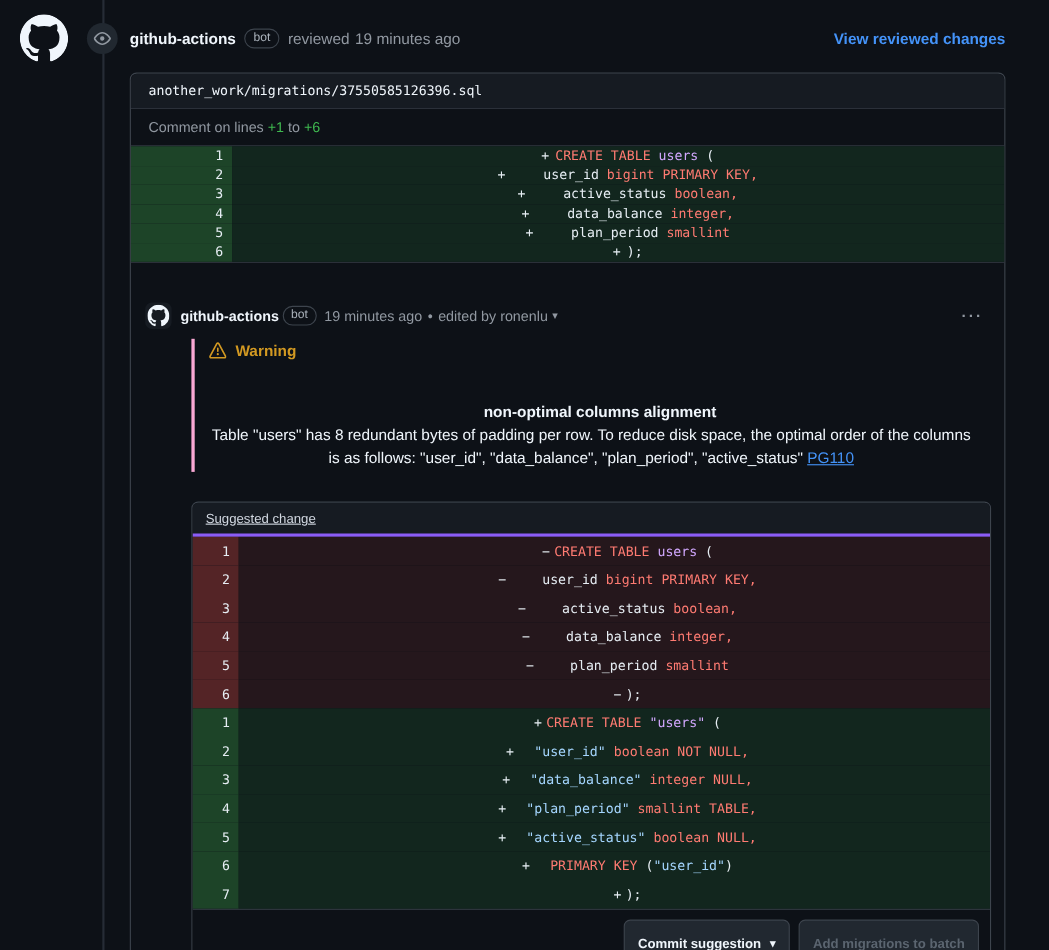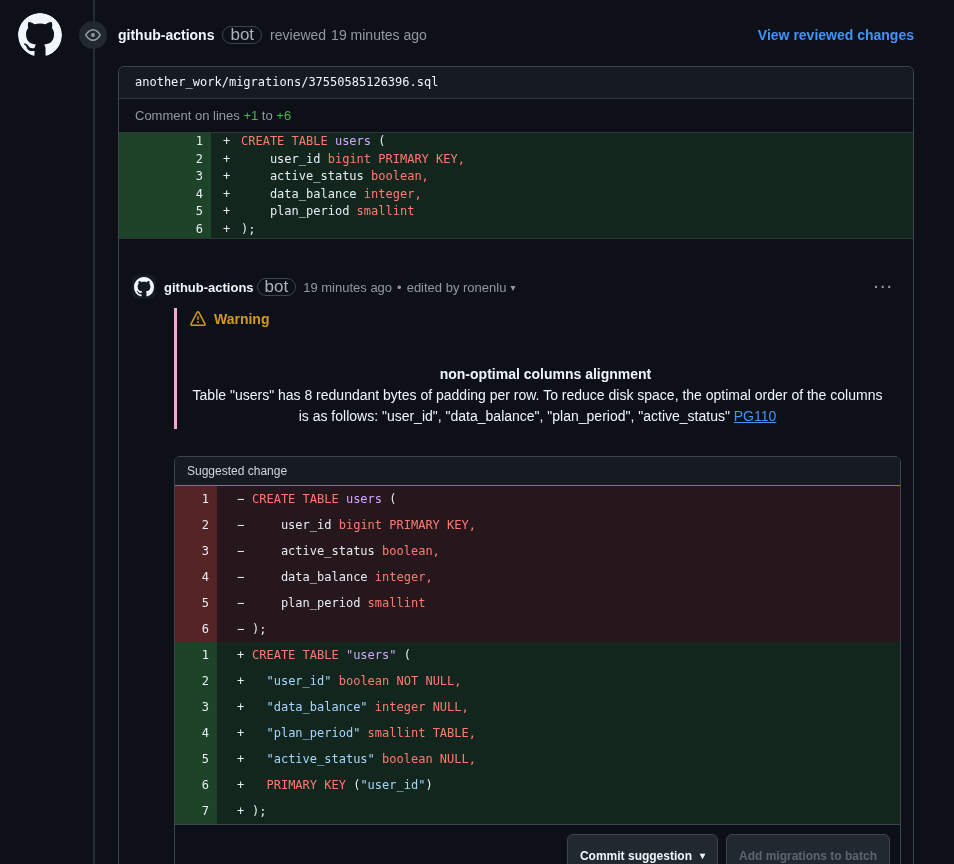--- a/index.html
+++ b/index.html
@@ -11,35 +11,35 @@
   }
   .timeline { position:absolute; left:93px; top:0; bottom:0; width:2px; background:#262c36; }
 
   
   .review-header { position:absolute; top:13px; left:18px; width:896px; height:44px; display:flex; align-items:center; }
   .avatar-big { width:44px; height:44px; border-radius:50%; overflow:hidden; flex:none; }
   .avatar-big svg { display:block; }
   .eye-badge { width:28px; height:28px; margin-left:17px; border-radius:50%; background:#212830; display:flex; align-items:center; justify-content:center; flex:none; z-index:1; }
   .rh-text { margin-left:11px; font-size:14px; color:#9198a1; display:flex; align-items:center; gap:5px; }
   .author-name { font-weight:700; color:#f0f6fc; }
-  .bot-pill { font-size:17px; color:#aab2bb; border:1px solid #3d444d; border-radius:999px; padding:1px 7px 2px; line-height:13px; margin:0 3px; }
+  .bot-pill { font-size:11px; color:#aab2bb; border:1px solid #3d444d; border-radius:999px; padding:1px 7px 2px; line-height:13px; margin:0 3px; }
   .rh-spacer { flex:1; }
   .view-link { font-size:14px; font-weight:600; color:#4493f8; cursor:pointer; }
 
   
   .card { position:absolute; left:118px; top:66px; width:796px; height:812px; border:1px solid #3d444d; border-radius:6px; background:#0d1117; }
   .file-header { background:#161b22; border-bottom:1px solid #2f353d; border-radius:6px 6px 0 0; padding:8px 16px;
                  font-family:"DejaVu Sans Mono", monospace; font-size:12px; line-height:15px; color:#f0f6fc; }
   .range-row { padding:9px 16px; font-size:13px; line-height:15px; color:#9198a1; border-bottom:1px solid #2f353d; }
   .range-green { color:#3fb950; }
 
   
   .drow { display:flex; font-family:"DejaVu Sans Mono", monospace; font-size:12px; }
   .dnum { text-align:right; padding-right:8px; color:#e6edf3; flex:none; }
-  .dcode { flex:1; white-space:pre; overflow:hidden; }
+  .dcode { flex:1; white-space:pre; overflow:hidden;text-align:center; }
   .sign { display:inline-block; color:#e6edf3; }
   .c-k { color:#ff7b72; } .c-e { color:#d2a8ff; } .c-s { color:#a5d6ff; } .c-p { color:#e6edf3; }
 
   .diff-first { border-bottom:1px solid #2f353d; }
   .diff-first .drow { line-height:17.5px; height:17.5px; }
   .diff-first .dnum { width:92px; background:#1d4428; }
   .diff-first .dcode { background:#12261e; padding-left:12px; }
   .diff-first .sign { width:18px; }
 
   .sugg-del .drow, .sugg-add .drow { line-height:26px; height:26px; }
@@ -60,21 +60,21 @@
   .kebab { margin-left:auto; margin-right:6px; color:#9198a1; font-weight:700; letter-spacing:2px; font-size:14px; cursor:pointer; }
 
   .comment-body { margin-left:42px; width:727px; }
   .alert { margin-top:9px; border-left:3px solid #f9a8d4; padding:3px 0 2px 13px;text-align:center; }
   .alert-label { display:flex; align-items:center; gap:8px; color:#d29922; font-size:14px; font-weight:600; line-height:16px; }
   .alert-title { margin-top:37px; font-size:14px; font-weight:700; line-height:21px; color:#f0f6fc; }
   .alert-text { font-size:14px; line-height:21px; color:#f0f6fc; max-width:695px; }
   .alert-link { color:#4493f8; text-decoration:underline; cursor:pointer; }
 
   .suggestion { margin-top:27px; border:1px solid #3d444d; border-radius:6px; overflow:hidden; background:#0d1117; }
-  .sugg-header { background:#161b22; border-bottom:1px solid #8b5cf6; padding:7px 12px; font-size:12px; line-height:14px; color:#d1d7e0; }
+  .sugg-header { background:#161b22; border-bottom:3px solid #8b5cf6; padding:7px 12px; font-size:12px; line-height:14px; color:#d1d7e0;text-decoration:underline; }
   .sugg-footer { border-top:1px solid #3d444d; background:#0d1117; padding:9px 10px; display:flex; justify-content:flex-end; gap:8px; }
   .btn { height:43px; border-radius:6px; border:1px solid #3d444d; background:#212830; color:#f0f6fc;
          font-family:"Liberation Sans", sans-serif; font-size:12px; font-weight:600; padding:0 12px; cursor:pointer; display:flex; align-items:center; gap:8px; }
   .btn .caret { margin-left:0; color:#f0f6fc; }
   .btn-disabled { color:#5b6570; cursor:default; }
 
   .reaction-btn { margin-top:9px; margin-left:42px; width:26px; height:26px; border:1px solid #3d444d; border-radius:50%;
                   display:flex; align-items:center; justify-content:center; background:#161b22; cursor:pointer; }
 </style>
 </head>

